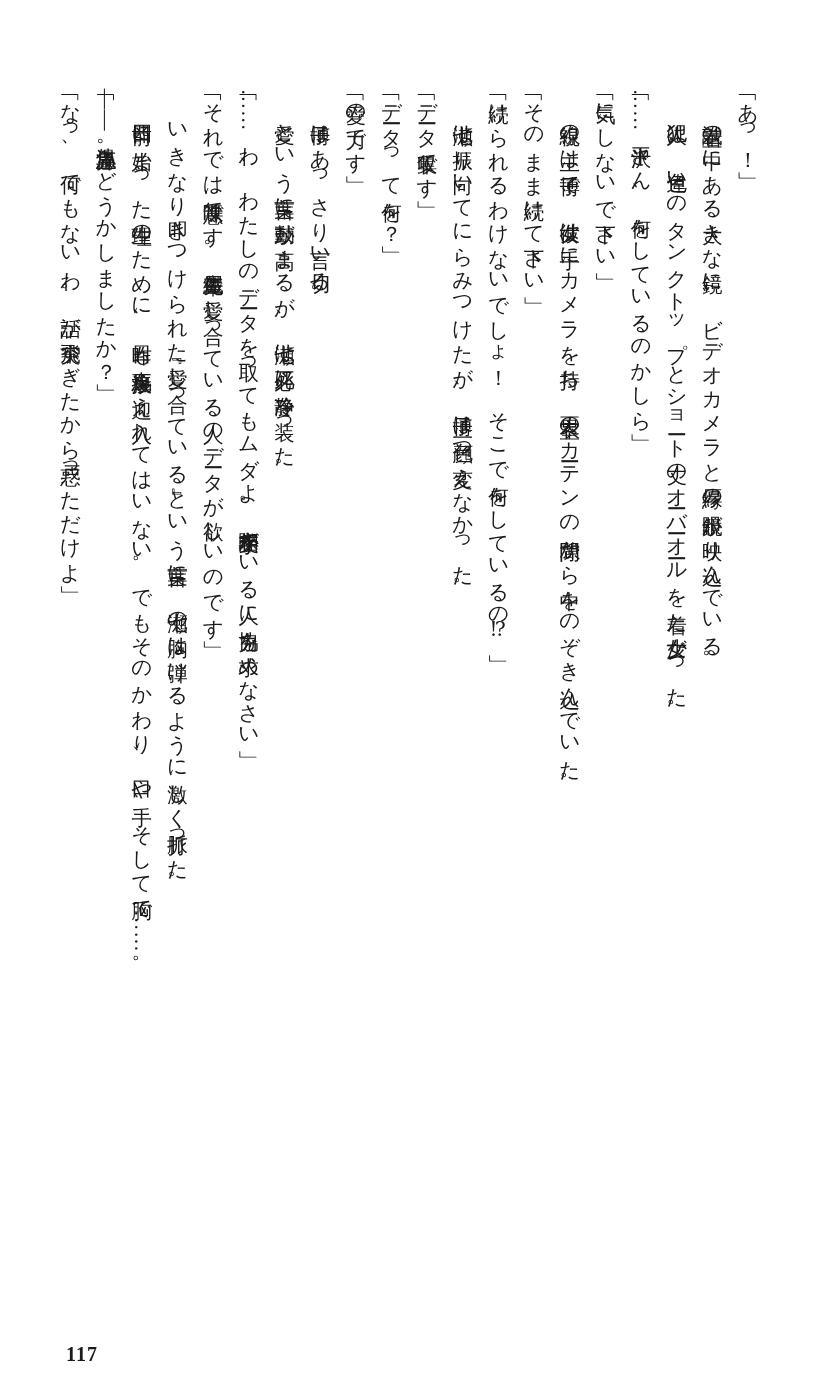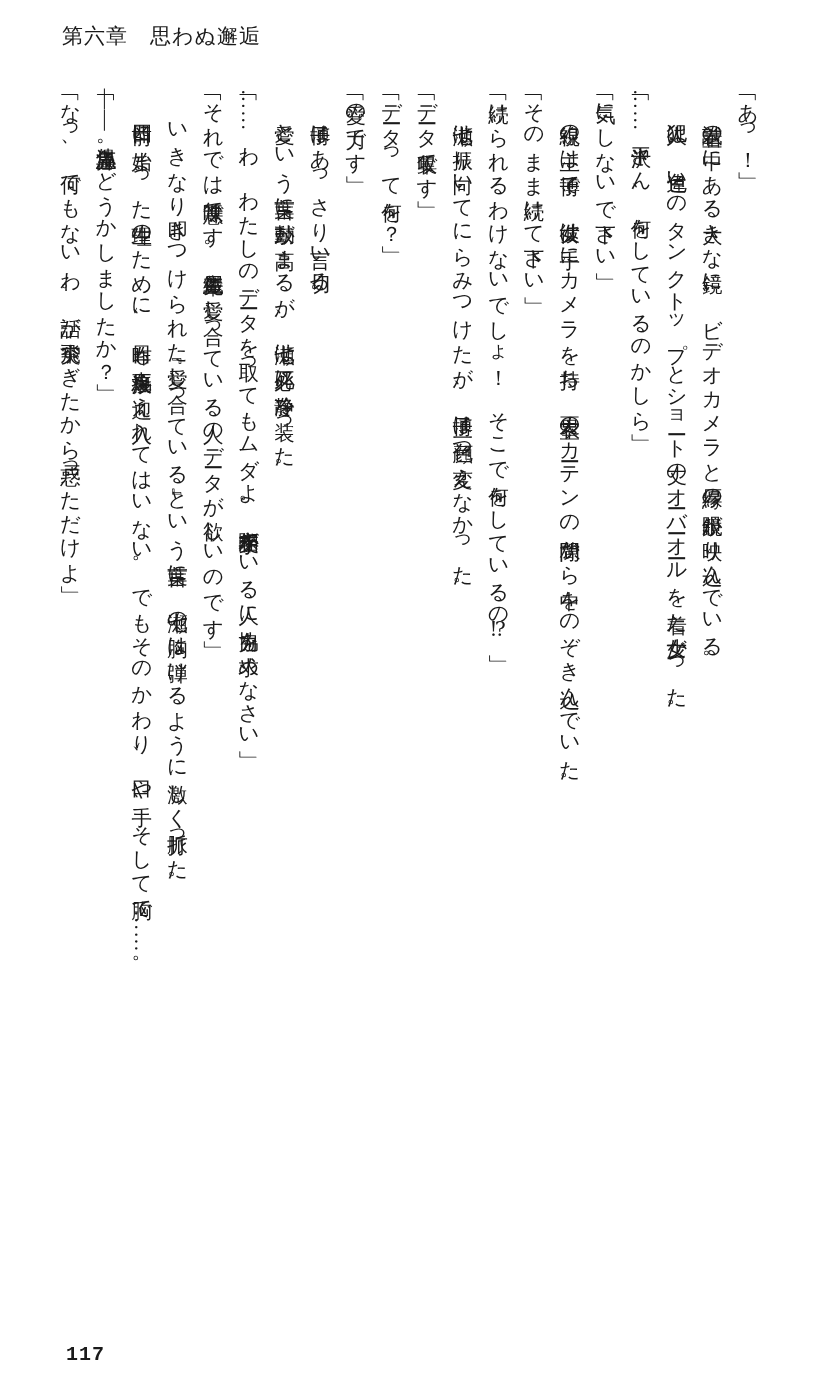--- a/index.html
+++ b/index.html
@@ -77,33 +77,30 @@
   .para.indent {
     text-indent: 20.5px;
   }
 
   
   .page-number {
     position: absolute;
     left: 66px;
     bottom: 34px;
     font-size: 20px;
-    font-family: Liberation Mono, monospace;
+    font-family: Liberation Serif, serif;
     font-weight: 600;
     letter-spacing: 1px;
   }
 </style>
 </head>
 <body>
 
 <div class="page">
 
-  <div class="chapter-header">
-    <span class="ch-num">第六章</span><span>思わぬ邂逅</span>
-  </div>
 
   <div class="body-area">
     <div class="vtext" id="vtext">
         <p class="para">「あっ！」</p>
         <p class="para indent">試着室の中にある大きな鏡に、ビデオカメラと厚縁の眼鏡が映り込んでいる。</p>
         <p class="para indent">犯人は、色違いのタンクトップとショート丈のオーバーオールを着た少女だった。</p>
         <p class="para">「……平沢さん、何をしているのかしら」</p>
         <p class="para">「気にしないで下さい」</p>
         <p class="para indent">視線の主は博子で、彼女は手にカメラを持ち、更衣室のカーテンの隙間から中をのぞき込んでいた。</p>
         <p class="para">「そのまま続けて下さい」</p>

